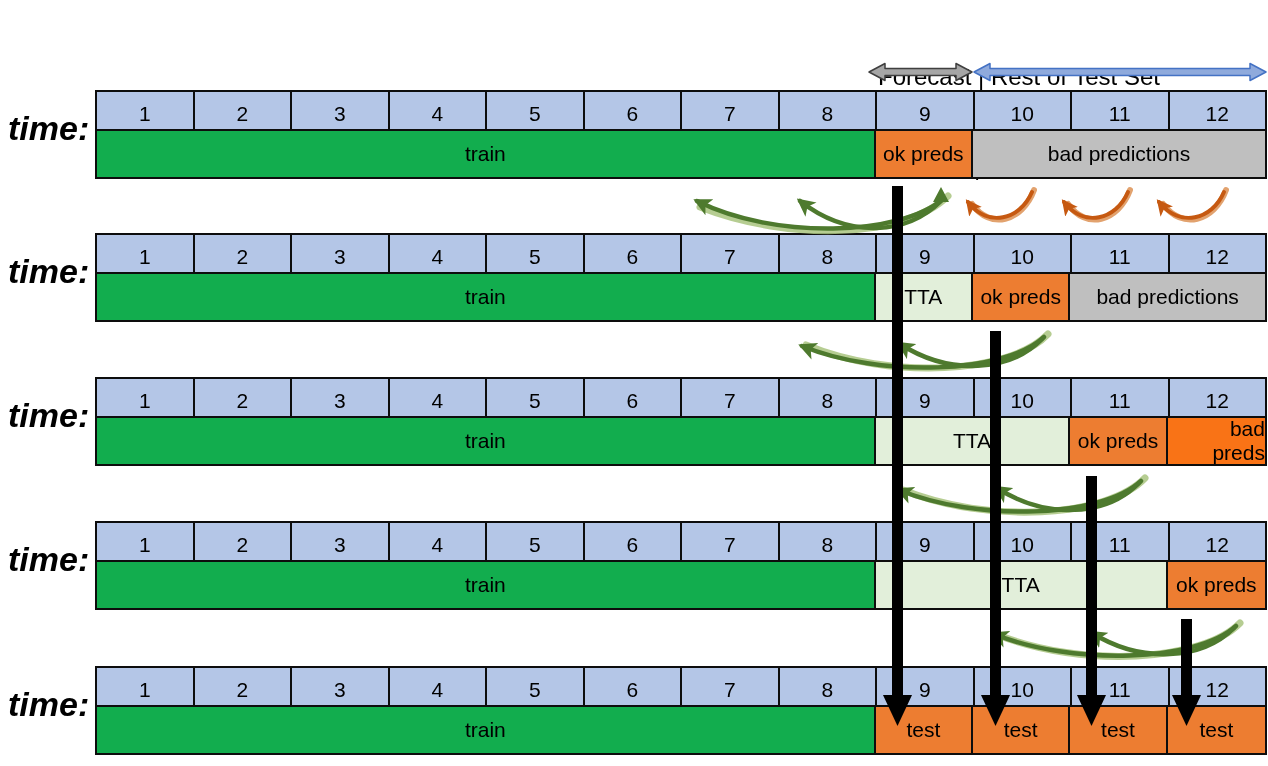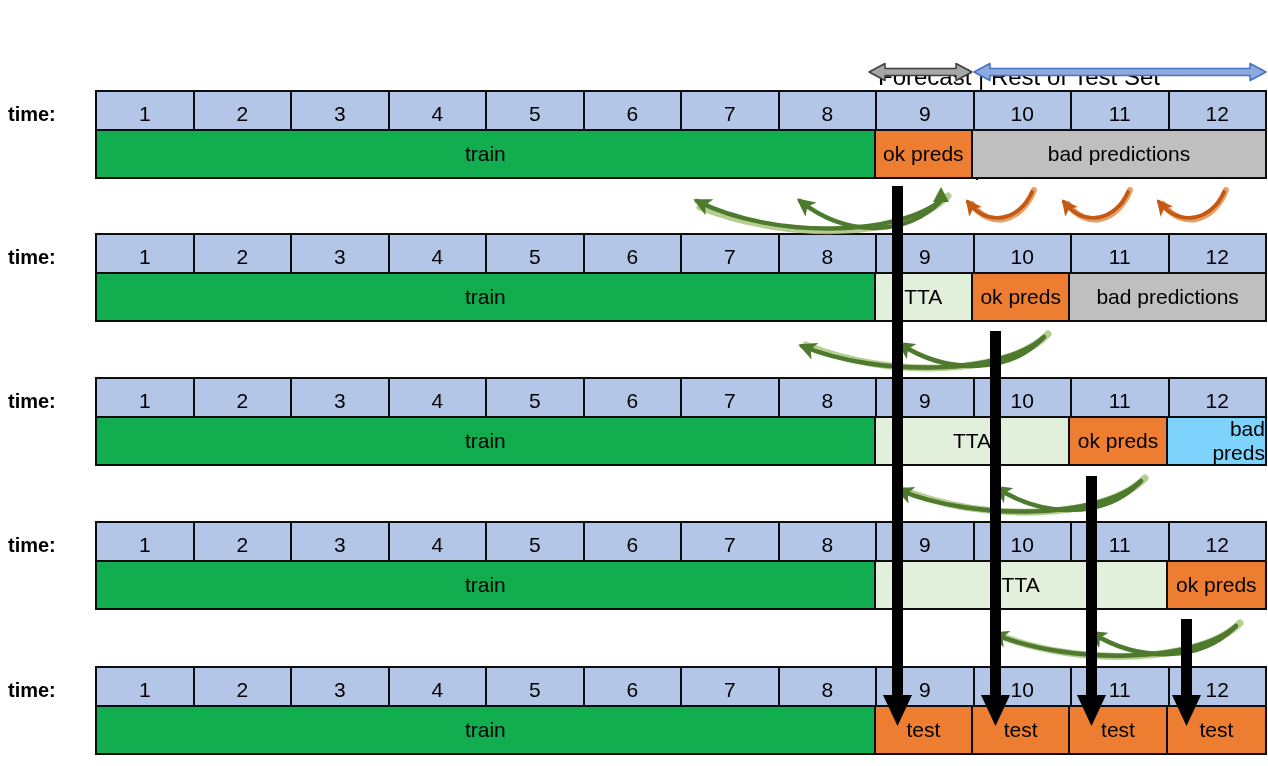--- a/index.html
+++ b/index.html
@@ -5,21 +5,21 @@
   html,body{margin:0;padding:0;background:#fff;}
   #canvas{
     position:relative;width:1268px;height:766px;background:#fff;overflow:hidden;
     font-family:"Liberation Sans",sans-serif;color:#000;
   }
   .header{
     position:absolute;left:878px;top:2px;font-size:24px;line-height:30px;
     white-space:pre;color:#000;
   }
   .row-block{position:absolute;left:0;width:1268px;height:95px;}
-  .time-label{position:absolute;left:8px;top:13px;font-size:20px;font-weight:600;}
+  .time-label{position:absolute;left:8px;top:19px;font-size:34px;font-weight:600;font-style:italic;}
   .band{
     position:absolute;left:95px;top:0;width:1172px;height:47px;display:flex;
     box-sizing:border-box;border:2px solid var(--border-black,#0d0d0d);
     background:var(--cell-blue,#b4c6e7);
   }
   .cell{
     flex:1;display:flex;align-items:center;justify-content:center;
     font-size:21px;border-right:2px solid var(--border-black,#0d0d0d);box-sizing:border-box;
   }
   .cell:last-child{border-right:none;}
@@ -103,21 +103,21 @@
           <div class="cell">8</div>
           <div class="cell">9</div>
           <div class="cell">10</div>
           <div class="cell">11</div>
           <div class="cell">12</div>
         </div>
         <div class="bar">
           <div class="seg" style="width: 66.6667%; background: rgb(18, 173, 78);">train</div>
           <div class="seg" style="width: 16.6667%; background: rgb(226, 239, 218);">TTA</div>
           <div class="seg" style="width: 8.33333%; background: rgb(237, 125, 49);">ok preds</div>
-          <div class="seg" style="width: 8.33333%; background: #7dd3fc; padding-left: 8px;">bad preds</div>
+          <div class="seg" style="width: 8.33333%; background: #f97316; padding-left: 8px;">bad preds</div>
         </div>
       </div>
       <div class="row-block" style="top: 521px;">
         <div class="time-label">time:</div>
         <div class="band">
           <div class="cell">1</div>
           <div class="cell">2</div>
           <div class="cell">3</div>
           <div class="cell">4</div>
           <div class="cell">5</div>

